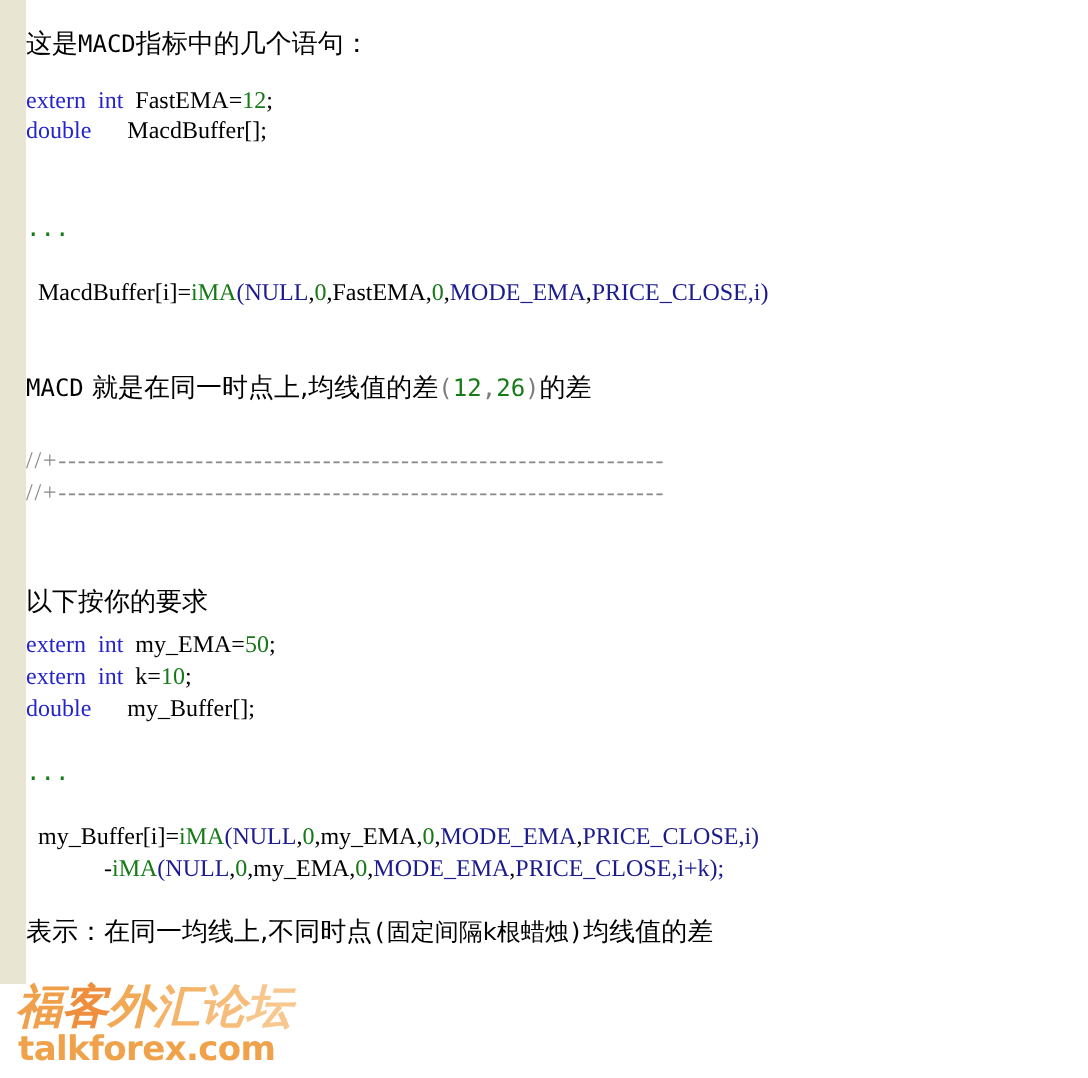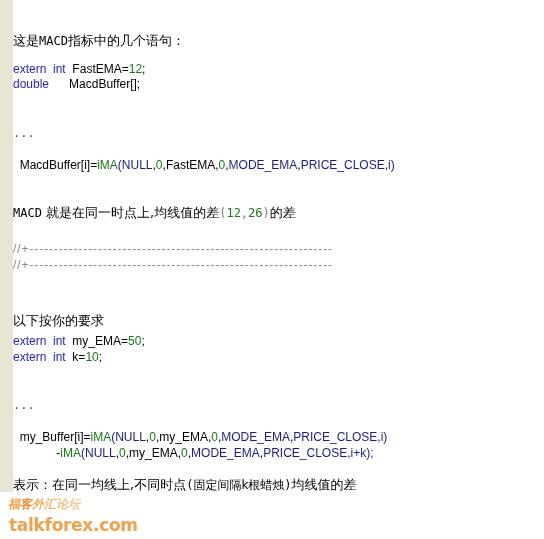--- a/index.html
+++ b/index.html
@@ -22,37 +22,36 @@
     width: 13px;
     height: 492px;
     background: #e9e5d3;
   }
   #content {
     position: absolute;
     left: 13px;
     top: 0;
     width: 531px;
     height: 492px;
-    margin-top: 19px;
   }
   .line {
     position: absolute;
     left: 0;
     white-space: pre;
     line-height: 16px;
     height: 16px;
   }
   .cn {
     font-family: "DejaVu Sans", sans-serif;
     font-size: 13px;
     color: #000000;
     letter-spacing: 0px;
   }
   .code {
-    font-family: Liberation Sans, sans-serif;
+    font-family: Liberation Serif, serif;
     font-size: 12px;
     color: #000000;
     letter-spacing: 0px;
   }
   .kw   { color: #2424cc; }
   .num  { color: #167a16; }
   .fn   { color: #167a16; }
   .con  { color: #1b1b8f; }
   .cmt  { color: #8a8a8a; }
   .dots { color: #167a16; font-family: "DejaVu Sans Mono", monospace; font-size: 12px; }
@@ -66,21 +65,21 @@
     left: 4px;
     top: 492px;
     width: 180px;
     height: 47px;
   }
   #wm-cn {
     position: absolute;
     left: 4px;
     top: 1px;
     font-family: "DejaVu Sans", sans-serif;
-    font-size: 12px;
+    font-size: 23px;
     font-weight: bold;
     font-style: italic;
     white-space: pre;
     line-height: 22px;
   }
   #wm-cn span { display: inline-block; }
   #wm-url {
     position: absolute;
     left: 5px;
     top: 23px;
@@ -117,20 +116,21 @@
 
   <div class="line code cmt" style="top:222px; letter-spacing:0.9px;">//+--------------------------------------------------------------</div>
   <div class="line code cmt" style="top:238px; letter-spacing:0.9px;">//+--------------------------------------------------------------</div>
 
   <div class="line cn" style="top:294px;">以下按你的要求</div>
 
   <div class="line code" style="top:314px;"><span class="kw">extern  int</span><span>  my_EMA=</span><span class="num">50</span><span>;</span></div>
 
   <div class="line code" style="top:330px;"><span class="kw">extern  int</span><span>  k=</span><span class="num">10</span><span>;</span></div>
 
+  <div class="line code" style="top:346px;"><span class="kw">double</span><span>      my_Buffer[];</span></div>
 
   <div class="line dots" style="top:378px;">...</div>
 
   <div class="line code" style="top:410px;"><span>  my_Buffer[i]=</span><span class="fn">iMA</span><span class="con">(</span><span class="con">NULL</span><span>,</span><span class="num">0</span><span>,my_EMA,</span><span class="num">0</span><span>,</span><span class="con">MODE_EMA</span><span>,</span><span class="con">PRICE_CLOSE</span><span class="con">,i)</span></div>
 
   <div class="line code" style="top:426px;"><span>             -</span><span class="fn">iMA</span><span class="con">(</span><span class="con">NULL</span><span>,</span><span class="num">0</span><span>,my_EMA,</span><span class="num">0</span><span>,</span><span class="con">MODE_EMA</span><span>,</span><span class="con">PRICE_CLOSE</span><span class="con">,i+k);</span></div>
 
   <div class="line cn" style="top:458px;"><span>表示：在同一均线上,不同时点</span><span class="mono-inline">(</span><span class="sm">固定间隔k根蜡烛</span><span class="mono-inline">)</span><span>均线值的差</span></div>
 
 </div>

